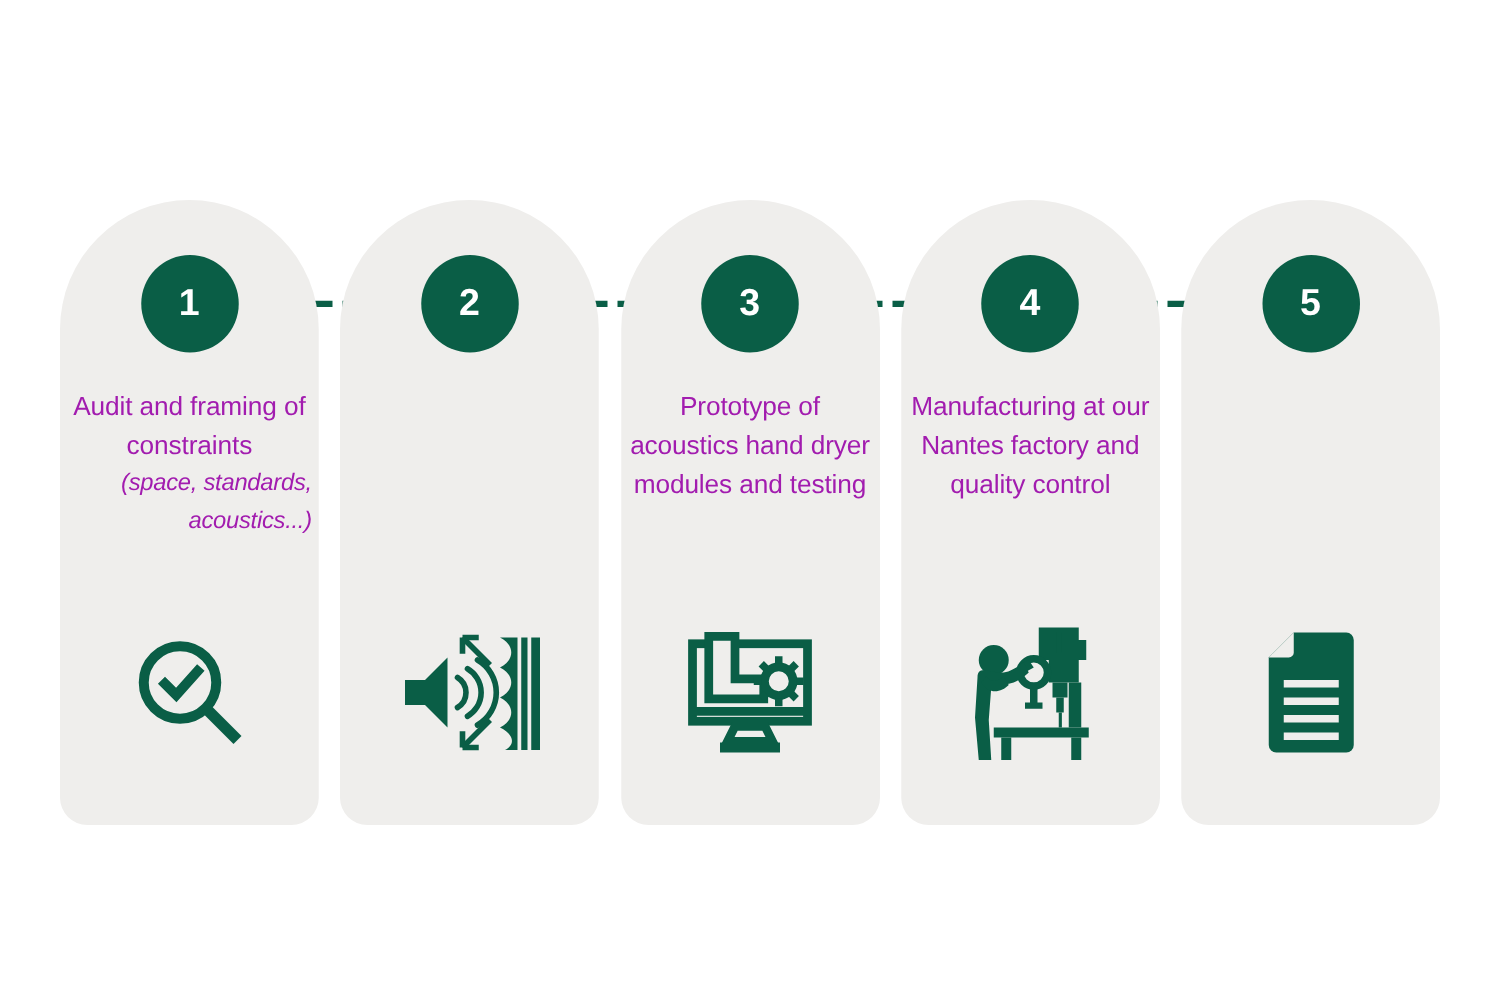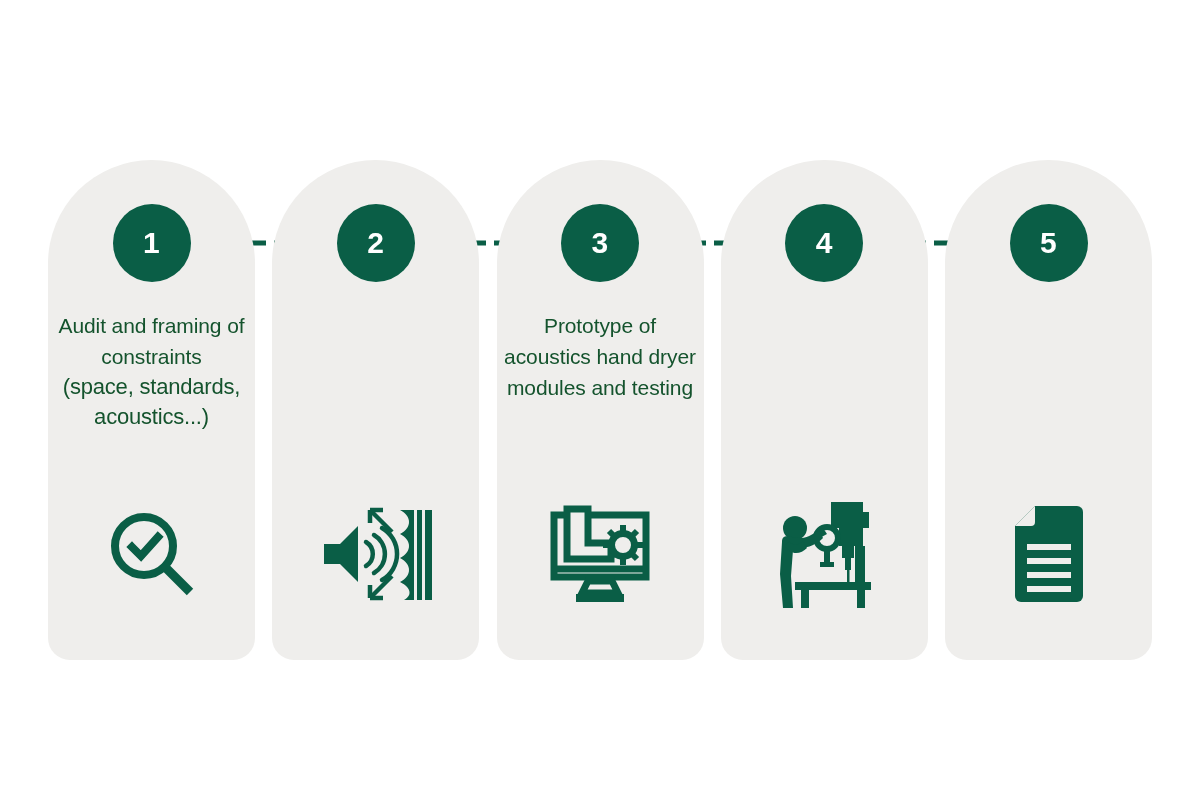--- a/index.html
+++ b/index.html
@@ -77,32 +77,34 @@
     font-weight: 600;
     line-height: 1;
     letter-spacing: 0.5px;
   }
 
   
   .step-text {
     margin-top: 150px;
     width: 196px;
     text-align: center;
-    color: #14532d;
+    color: #a21caf;
     font-size: 21px;
     line-height: 31px;
     font-weight: 400;
     letter-spacing: -0.1px;
   }
 
   .step-subtext {
     display: block;
-    font-size: 22px;
+    font-style: italic;
+    font-size: 19px;
     line-height: 30px;
     letter-spacing: -0.2px;
+    text-align: right;
   }
 
   
   .step-icon {
     position: absolute;
     bottom: 46px;
     left: 50%;
     transform: translateX(-50%);
     width: 130px;
     height: 120px;
@@ -203,20 +205,24 @@
           <path d="M40 78 L64 78 L70 90 L34 90 Z" fill="none" stroke="#0a5e46" stroke-width="7" stroke-linejoin="miter"></path>
           <line x1="28" y1="95" x2="76" y2="95" stroke="#0a5e46" stroke-width="8"></line>
         </svg>
       </div>
     </div>
 
     <div class="step-card">
       <div class="step-badge">
         <span class="step-number">4</span>
       </div>
+      <div class="step-text">
+        <span>Manufacturing at our Nantes factory and quality control</span>
+        <span class="step-subtext"></span>
+      </div>
       <div class="step-icon">
         <svg width="106" height="112" viewBox="0 0 106 112">
           <g fill="#0a5e46">
 
             <path d="M60 4 L92 4 L92 14 L98 14 L98 30 L92 30 L92 48 L68 48 L68 30 L60 30 Z"></path>
 
             <rect x="74" y="8" width="4" height="16"></rect>
             <rect x="81" y="8" width="4" height="16"></rect>
 
             <rect x="71" y="48" width="12" height="12"></rect>

